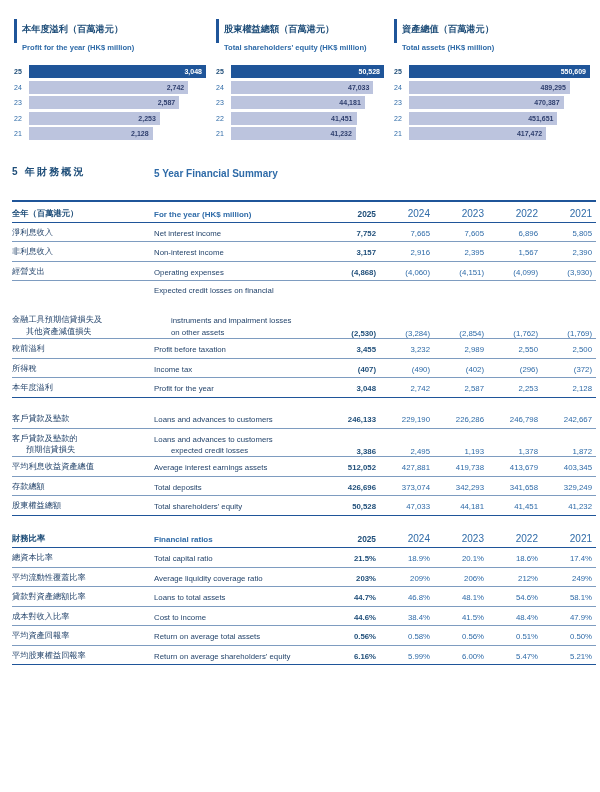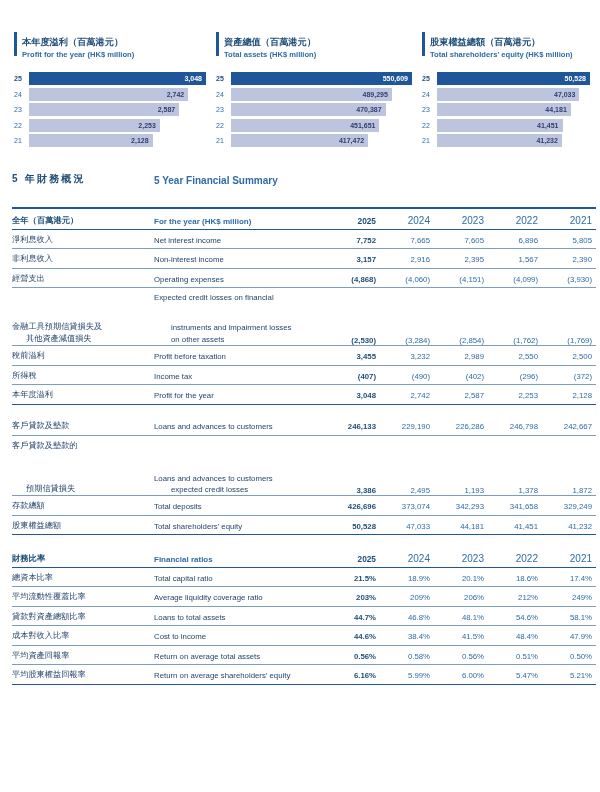--- a/index.html
+++ b/index.html
@@ -10,21 +10,21 @@
   }
   body {
     font-family: "Liberation Sans", "DejaVu Sans", sans-serif;
     color: #1f4e79;
     -webkit-font-smoothing: antialiased;
   }
 
   
   .charts {
     display: flex;
-    padding: 31px 10px 0 10px;
+    padding: 18px 10px 0 10px;
     gap: 6px;
   }
   .chart {
     flex: 1 1 0;
     min-width: 0;
   }
   .chart.c1 { flex: 0 0 196px; }
   .chart.c2 { flex: 0 0 200px; }
   .chart.c3 { flex: 1 1 auto; }
 
@@ -47,21 +47,21 @@
     font-size: 9.2px;
     font-weight: bold;
     color: #1f4e79;
     letter-spacing: 0px;
     white-space: nowrap;
   }
   .chart-title-en {
     font-size: 7.6px;
     font-weight: bold;
     color: #2f6ba8;
-    margin-top: 2px;
+    margin-top: 8px;
     white-space: nowrap;
   }
 
   .bars { padding-left: 4px; }
   .bar-row {
     display: flex;
     align-items: center;
     height: 13px;
     margin-bottom: 2.5px;
   }
@@ -224,20 +224,68 @@
             <span class="bar-fill" style="width:73.92%">
               <span class="bar-val">2,253</span>
             </span>
           </span>
         </div>
         <div class="bar-row">
           <span class="bar-year">21</span>
           <span class="bar-track">
             <span class="bar-fill" style="width:69.82%">
               <span class="bar-val">2,128</span>
+            </span>
+          </span>
+        </div>
+      </div>
+    </div>
+    <div class="chart c3">
+      <div class="chart-head">
+        <span class="accent-bar"></span>
+        <span class="chart-titles"><span class="chart-title-zh">股東權益總額（百萬港元）</span><span class="chart-title-en" style="display:block">Total shareholders' equity (HK$ million)</span></span>
+      </div>
+      <div class="bars">
+        <div class="bar-row latest">
+          <span class="bar-year">25</span>
+          <span class="bar-track">
+            <span class="bar-fill" style="width:100.00%">
+              <span class="bar-val">50,528</span>
+            </span>
+          </span>
+        </div>
+        <div class="bar-row">
+          <span class="bar-year">24</span>
+          <span class="bar-track">
+            <span class="bar-fill" style="width:93.08%">
+              <span class="bar-val">47,033</span>
+            </span>
+          </span>
+        </div>
+        <div class="bar-row">
+          <span class="bar-year">23</span>
+          <span class="bar-track">
+            <span class="bar-fill" style="width:87.44%">
+              <span class="bar-val">44,181</span>
+            </span>
+          </span>
+        </div>
+        <div class="bar-row">
+          <span class="bar-year">22</span>
+          <span class="bar-track">
+            <span class="bar-fill" style="width:82.04%">
+              <span class="bar-val">41,451</span>
+            </span>
+          </span>
+        </div>
+        <div class="bar-row">
+          <span class="bar-year">21</span>
+          <span class="bar-track">
+            <span class="bar-fill" style="width:81.60%">
+              <span class="bar-val">41,232</span>
             </span>
           </span>
         </div>
       </div>
     </div>
     <div class="chart c2">
       <div class="chart-head">
         <span class="accent-bar"></span>
         <span class="chart-titles"><span class="chart-title-zh">資產總值（百萬港元）</span><span class="chart-title-en" style="display:block">Total assets (HK$ million)</span></span>
       </div>
@@ -272,68 +320,20 @@
             <span class="bar-fill" style="width:82.03%">
               <span class="bar-val">451,651</span>
             </span>
           </span>
         </div>
         <div class="bar-row">
           <span class="bar-year">21</span>
           <span class="bar-track">
             <span class="bar-fill" style="width:75.82%">
               <span class="bar-val">417,472</span>
-            </span>
-          </span>
-        </div>
-      </div>
-    </div>
-    <div class="chart c3">
-      <div class="chart-head">
-        <span class="accent-bar"></span>
-        <span class="chart-titles"><span class="chart-title-zh">股東權益總額（百萬港元）</span><span class="chart-title-en" style="display:block">Total shareholders' equity (HK$ million)</span></span>
-      </div>
-      <div class="bars">
-        <div class="bar-row latest">
-          <span class="bar-year">25</span>
-          <span class="bar-track">
-            <span class="bar-fill" style="width:100.00%">
-              <span class="bar-val">50,528</span>
-            </span>
-          </span>
-        </div>
-        <div class="bar-row">
-          <span class="bar-year">24</span>
-          <span class="bar-track">
-            <span class="bar-fill" style="width:93.08%">
-              <span class="bar-val">47,033</span>
-            </span>
-          </span>
-        </div>
-        <div class="bar-row">
-          <span class="bar-year">23</span>
-          <span class="bar-track">
-            <span class="bar-fill" style="width:87.44%">
-              <span class="bar-val">44,181</span>
-            </span>
-          </span>
-        </div>
-        <div class="bar-row">
-          <span class="bar-year">22</span>
-          <span class="bar-track">
-            <span class="bar-fill" style="width:82.04%">
-              <span class="bar-val">41,451</span>
-            </span>
-          </span>
-        </div>
-        <div class="bar-row">
-          <span class="bar-year">21</span>
-          <span class="bar-track">
-            <span class="bar-fill" style="width:81.60%">
-              <span class="bar-val">41,232</span>
             </span>
           </span>
         </div>
       </div>
     </div>
   </div>
 
 <div class="table-wrap">
   <table class="fin">
     <colgroup>
@@ -433,27 +433,36 @@
         <tr class="d-row">
           <td class="zh ul-label"><span>客戶貸款及墊款</span></td>
           <td class="en ul-label"><span>Loans and advances to customers</span></td>
           <td class="num ul-num latest">246,133</td>
           <td class="num ul-num">229,190</td>
           <td class="num ul-num">226,286</td>
           <td class="num ul-num">246,798</td>
           <td class="num ul-num">242,667</td>
         </tr>
         <tr class="d-row multi">
-          <td class="zh ul-label"><span class="multi-line"><span style="display:block;">客戶貸款及墊款的</span><span style="display:block;padding-left:14px;margin-top:32px;">預期信貸損失</span></span></td>
+          <td class="zh ul-label"><span class="multi-line"><span style="display:block;">客戶貸款及墊款的</span><span style="display:block;padding-left:14px;">預期信貸損失</span></span></td>
           <td class="en ul-label"><span class="multi-line"><span style="display:block;">Loans and advances to customers</span><span style="display:block;padding-left:17px;">expected credit losses</span></span></td>
           <td class="num ul-num latest">3,386</td>
           <td class="num ul-num">2,495</td>
           <td class="num ul-num">1,193</td>
           <td class="num ul-num">1,378</td>
           <td class="num ul-num">1,872</td>
+        </tr>
+        <tr class="d-row">
+          <td class="zh ul-label"><span>平均利息收益資產總值</span></td>
+          <td class="en ul-label"><span>Average interest earnings assets</span></td>
+          <td class="num ul-num latest">512,052</td>
+          <td class="num ul-num">427,881</td>
+          <td class="num ul-num">419,738</td>
+          <td class="num ul-num">413,679</td>
+          <td class="num ul-num">403,345</td>
         </tr>
         <tr class="d-row">
           <td class="zh ul-label"><span>存款總額</span></td>
           <td class="en ul-label"><span>Total deposits</span></td>
           <td class="num ul-num latest">426,696</td>
           <td class="num ul-num">373,074</td>
           <td class="num ul-num">342,293</td>
           <td class="num ul-num">341,658</td>
           <td class="num ul-num">329,249</td>
         </tr>

